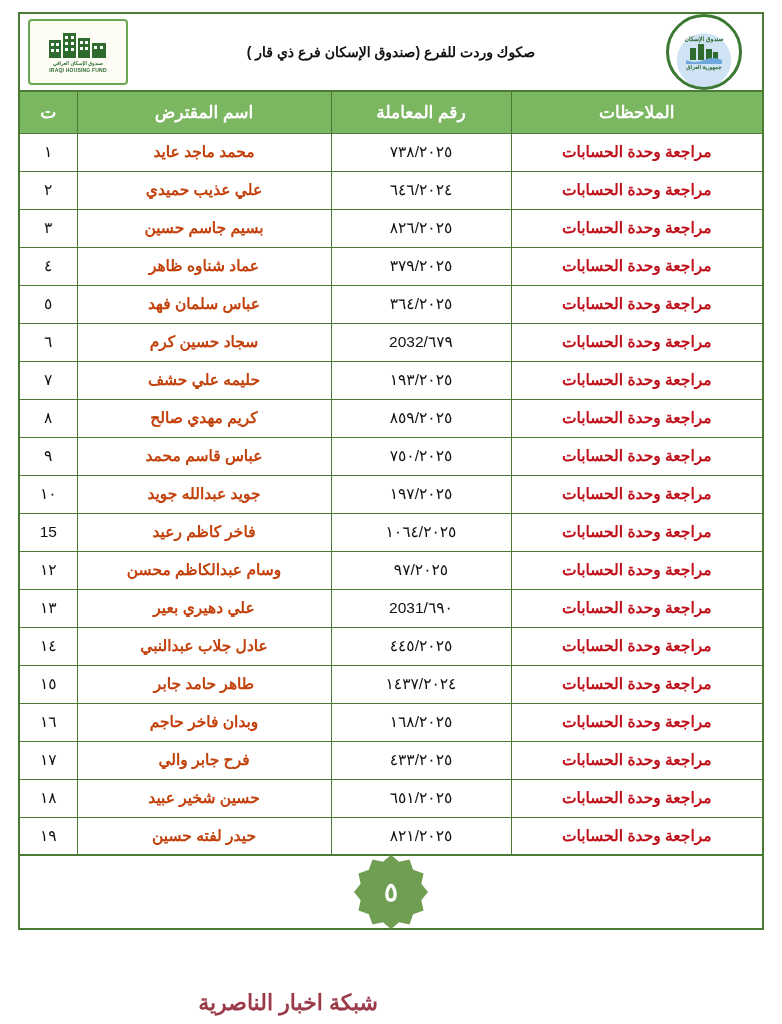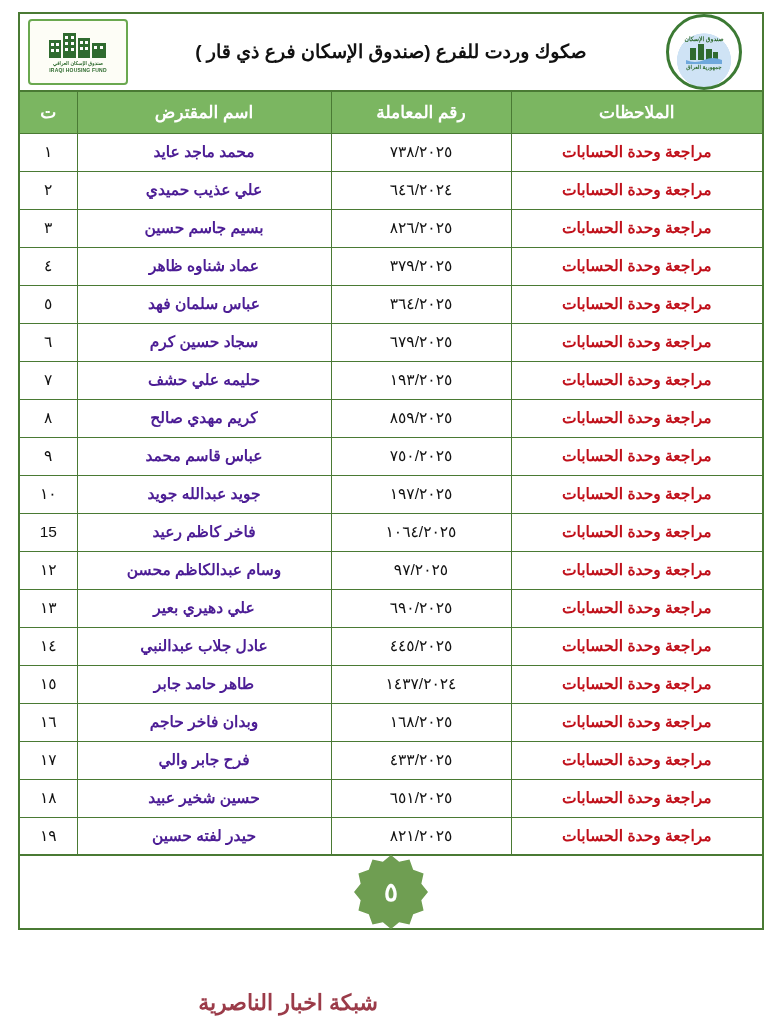--- a/index.html
+++ b/index.html
@@ -86,21 +86,21 @@
   }
   .seal .seal-bottom {
     font-size: 5.5px;
     color: #2f6b2f;
     font-weight: bold;
     margin-bottom: 4px;
   }
   .title {
     flex: 1 1 auto;
     text-align: center;
-    font-size: 19px;
+    font-size: 14px;
     font-weight: bold;
     color: #111111;
     line-height: 1.5;
     padding: 0 4px;
   }
 
   
   table.main {
     width: 100%;
     border-collapse: collapse;
@@ -127,21 +127,21 @@
   col.c-idx   { width: 58px; }
   col.c-name  { width: 254px; }
   col.c-num   { width: 180px; }
   col.c-note  { width: auto; }
 
   td.idx {
     color: #111111;
     font-size: 15px;
   }
   td.name {
-    color: #4c1d95;
+    color: #c2410c;
     font-weight: bold;
     font-size: 16px;
   }
   td.num {
     color: #111111;
     font-weight: normal;
     font-size: 15.5px;
     letter-spacing: .5px;
   }
   td.note {
@@ -290,21 +290,21 @@
           <td class="idx">٤</td>
         </tr>
         <tr>
           <td class="note">مراجعة وحدة الحسابات</td>
           <td class="num">٣٦٤/٢٠٢٥</td>
           <td class="name">عباس سلمان فهد</td>
           <td class="idx">٥</td>
         </tr>
         <tr>
           <td class="note">مراجعة وحدة الحسابات</td>
-          <td class="num">٦٧٩/٢٠٢٥</td>
+          <td class="num">٦٧٩/2032</td>
           <td class="name">سجاد حسين كرم</td>
           <td class="idx">٦</td>
         </tr>
         <tr>
           <td class="note">مراجعة وحدة الحسابات</td>
           <td class="num">١٩٣/٢٠٢٥</td>
           <td class="name">حليمه علي حشف</td>
           <td class="idx">٧</td>
         </tr>
         <tr>
@@ -332,21 +332,21 @@
           <td class="idx">15</td>
         </tr>
         <tr>
           <td class="note">مراجعة وحدة الحسابات</td>
           <td class="num">٩٧/٢٠٢٥</td>
           <td class="name">وسام عبدالكاظم محسن</td>
           <td class="idx">١٢</td>
         </tr>
         <tr>
           <td class="note">مراجعة وحدة الحسابات</td>
-          <td class="num">٦٩٠/٢٠٢٥</td>
+          <td class="num">٦٩٠/2031</td>
           <td class="name">علي دهيري بعير</td>
           <td class="idx">١٣</td>
         </tr>
         <tr>
           <td class="note">مراجعة وحدة الحسابات</td>
           <td class="num">٤٤٥/٢٠٢٥</td>
           <td class="name">عادل جلاب عبدالنبي</td>
           <td class="idx">١٤</td>
         </tr>
         <tr>

